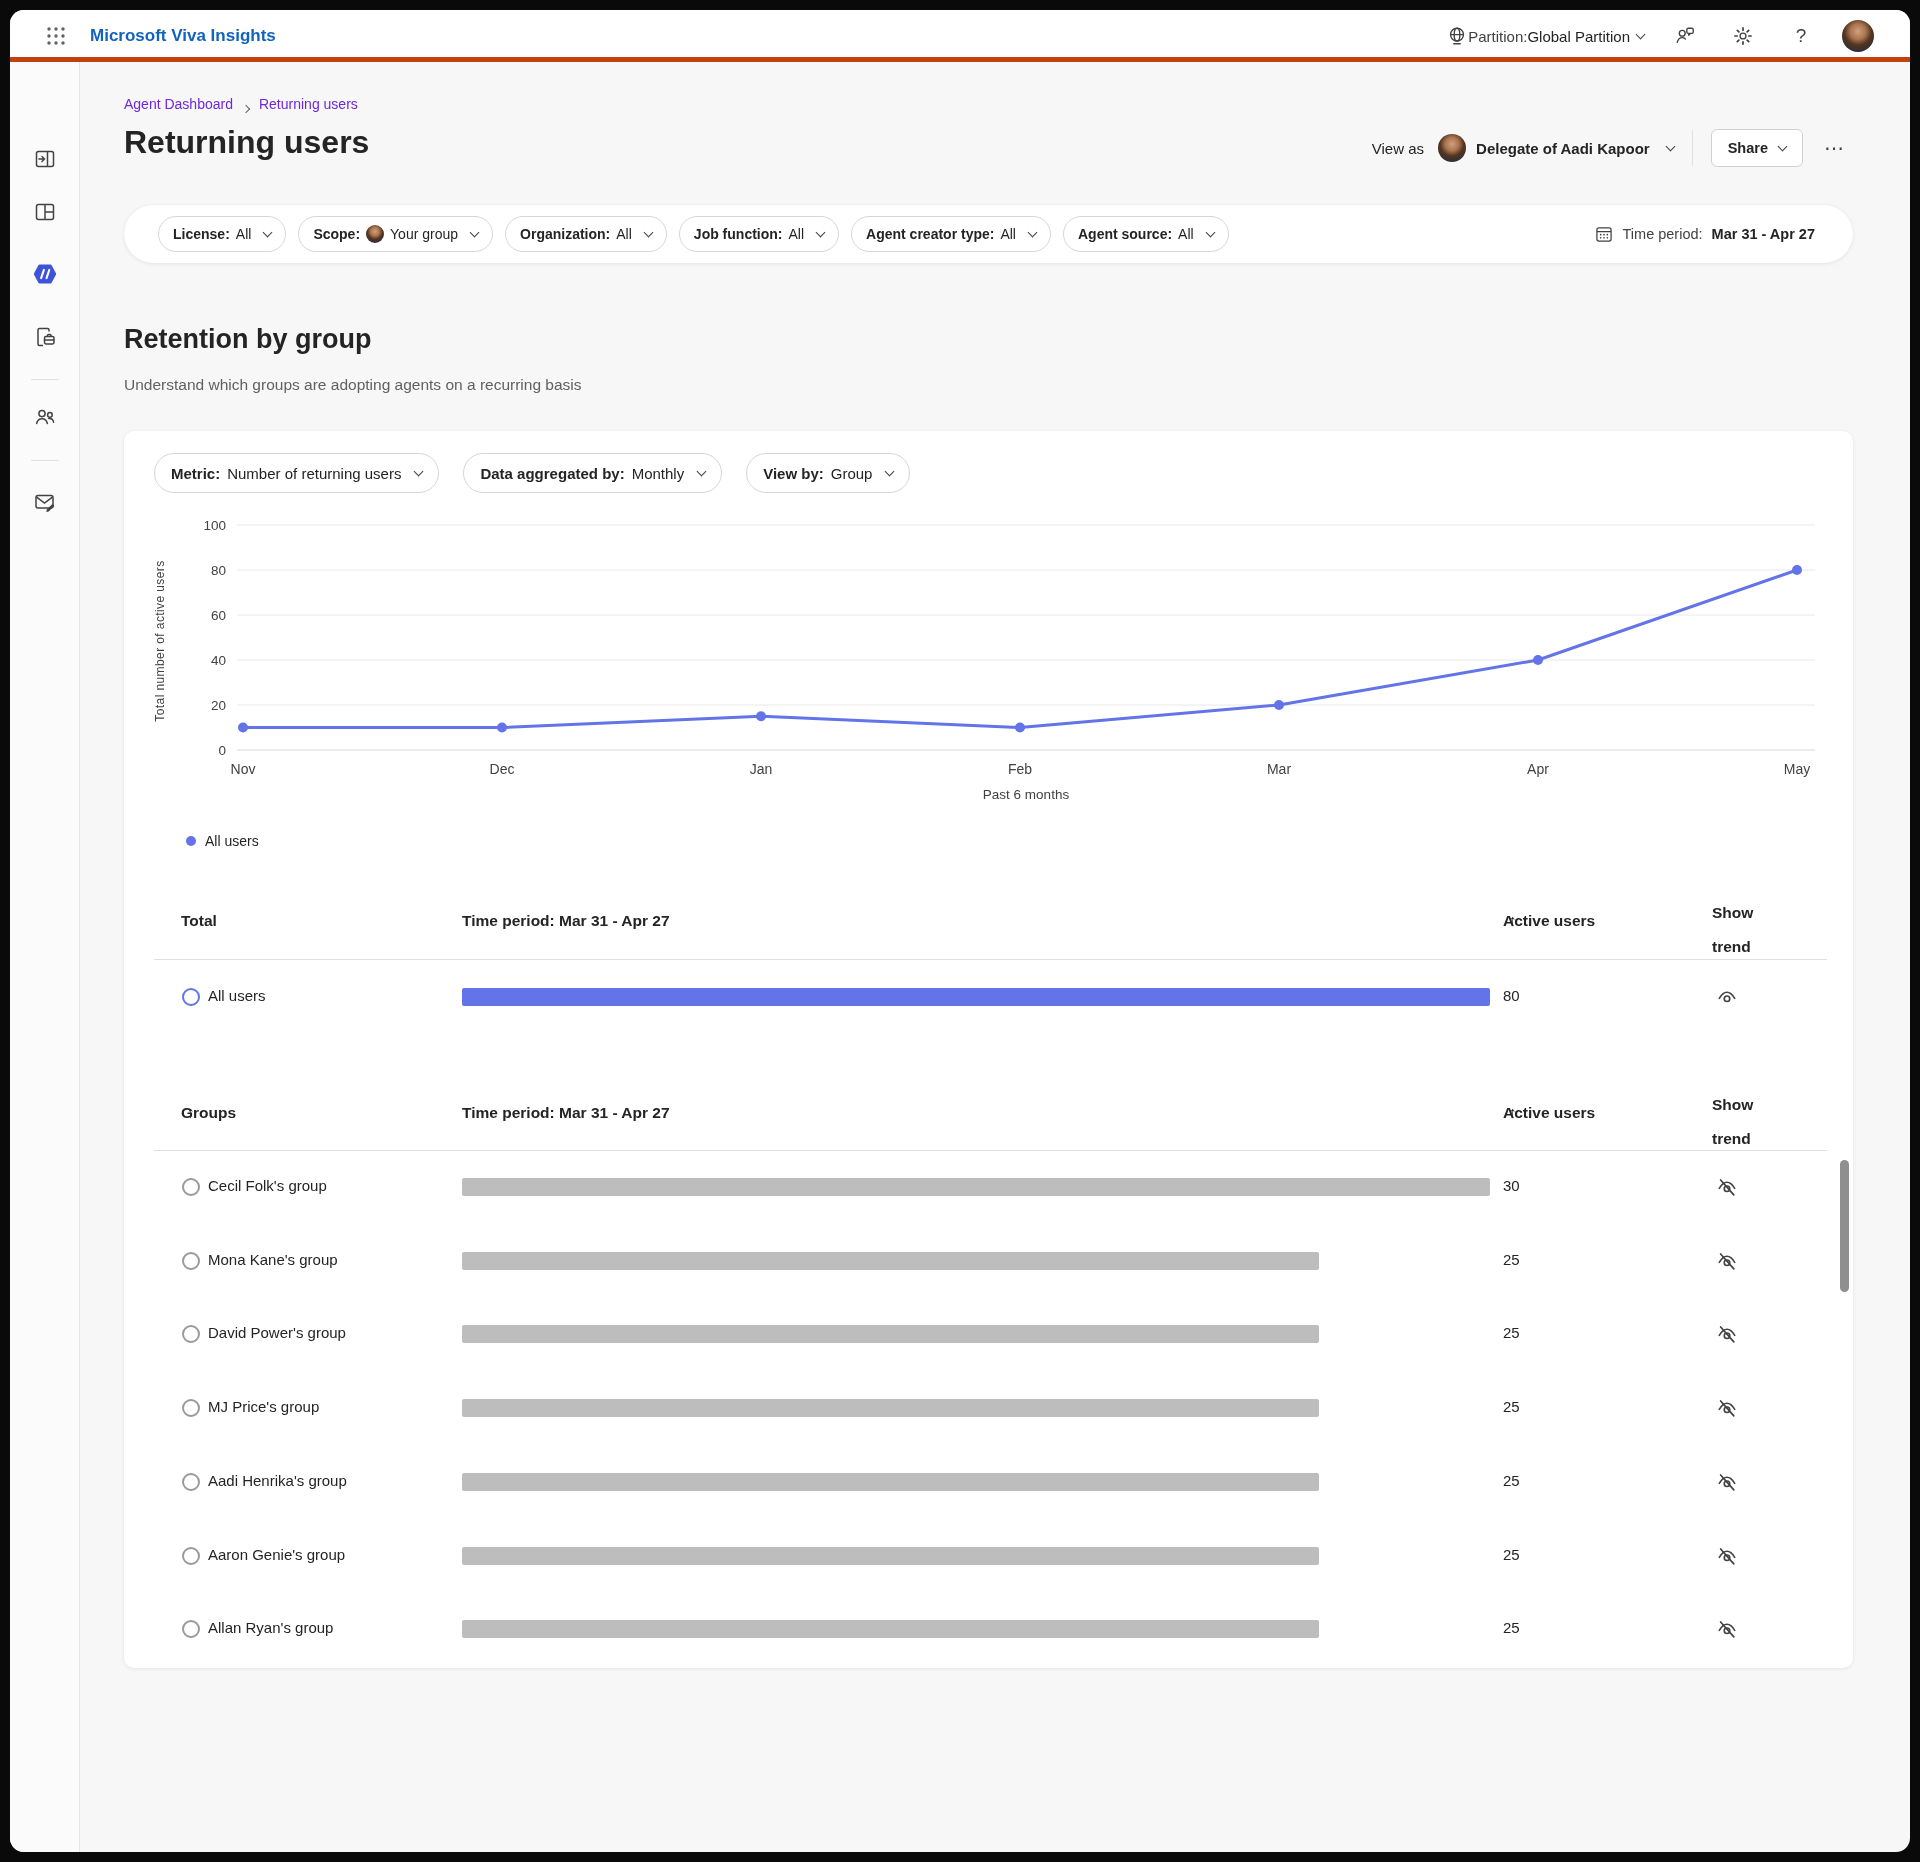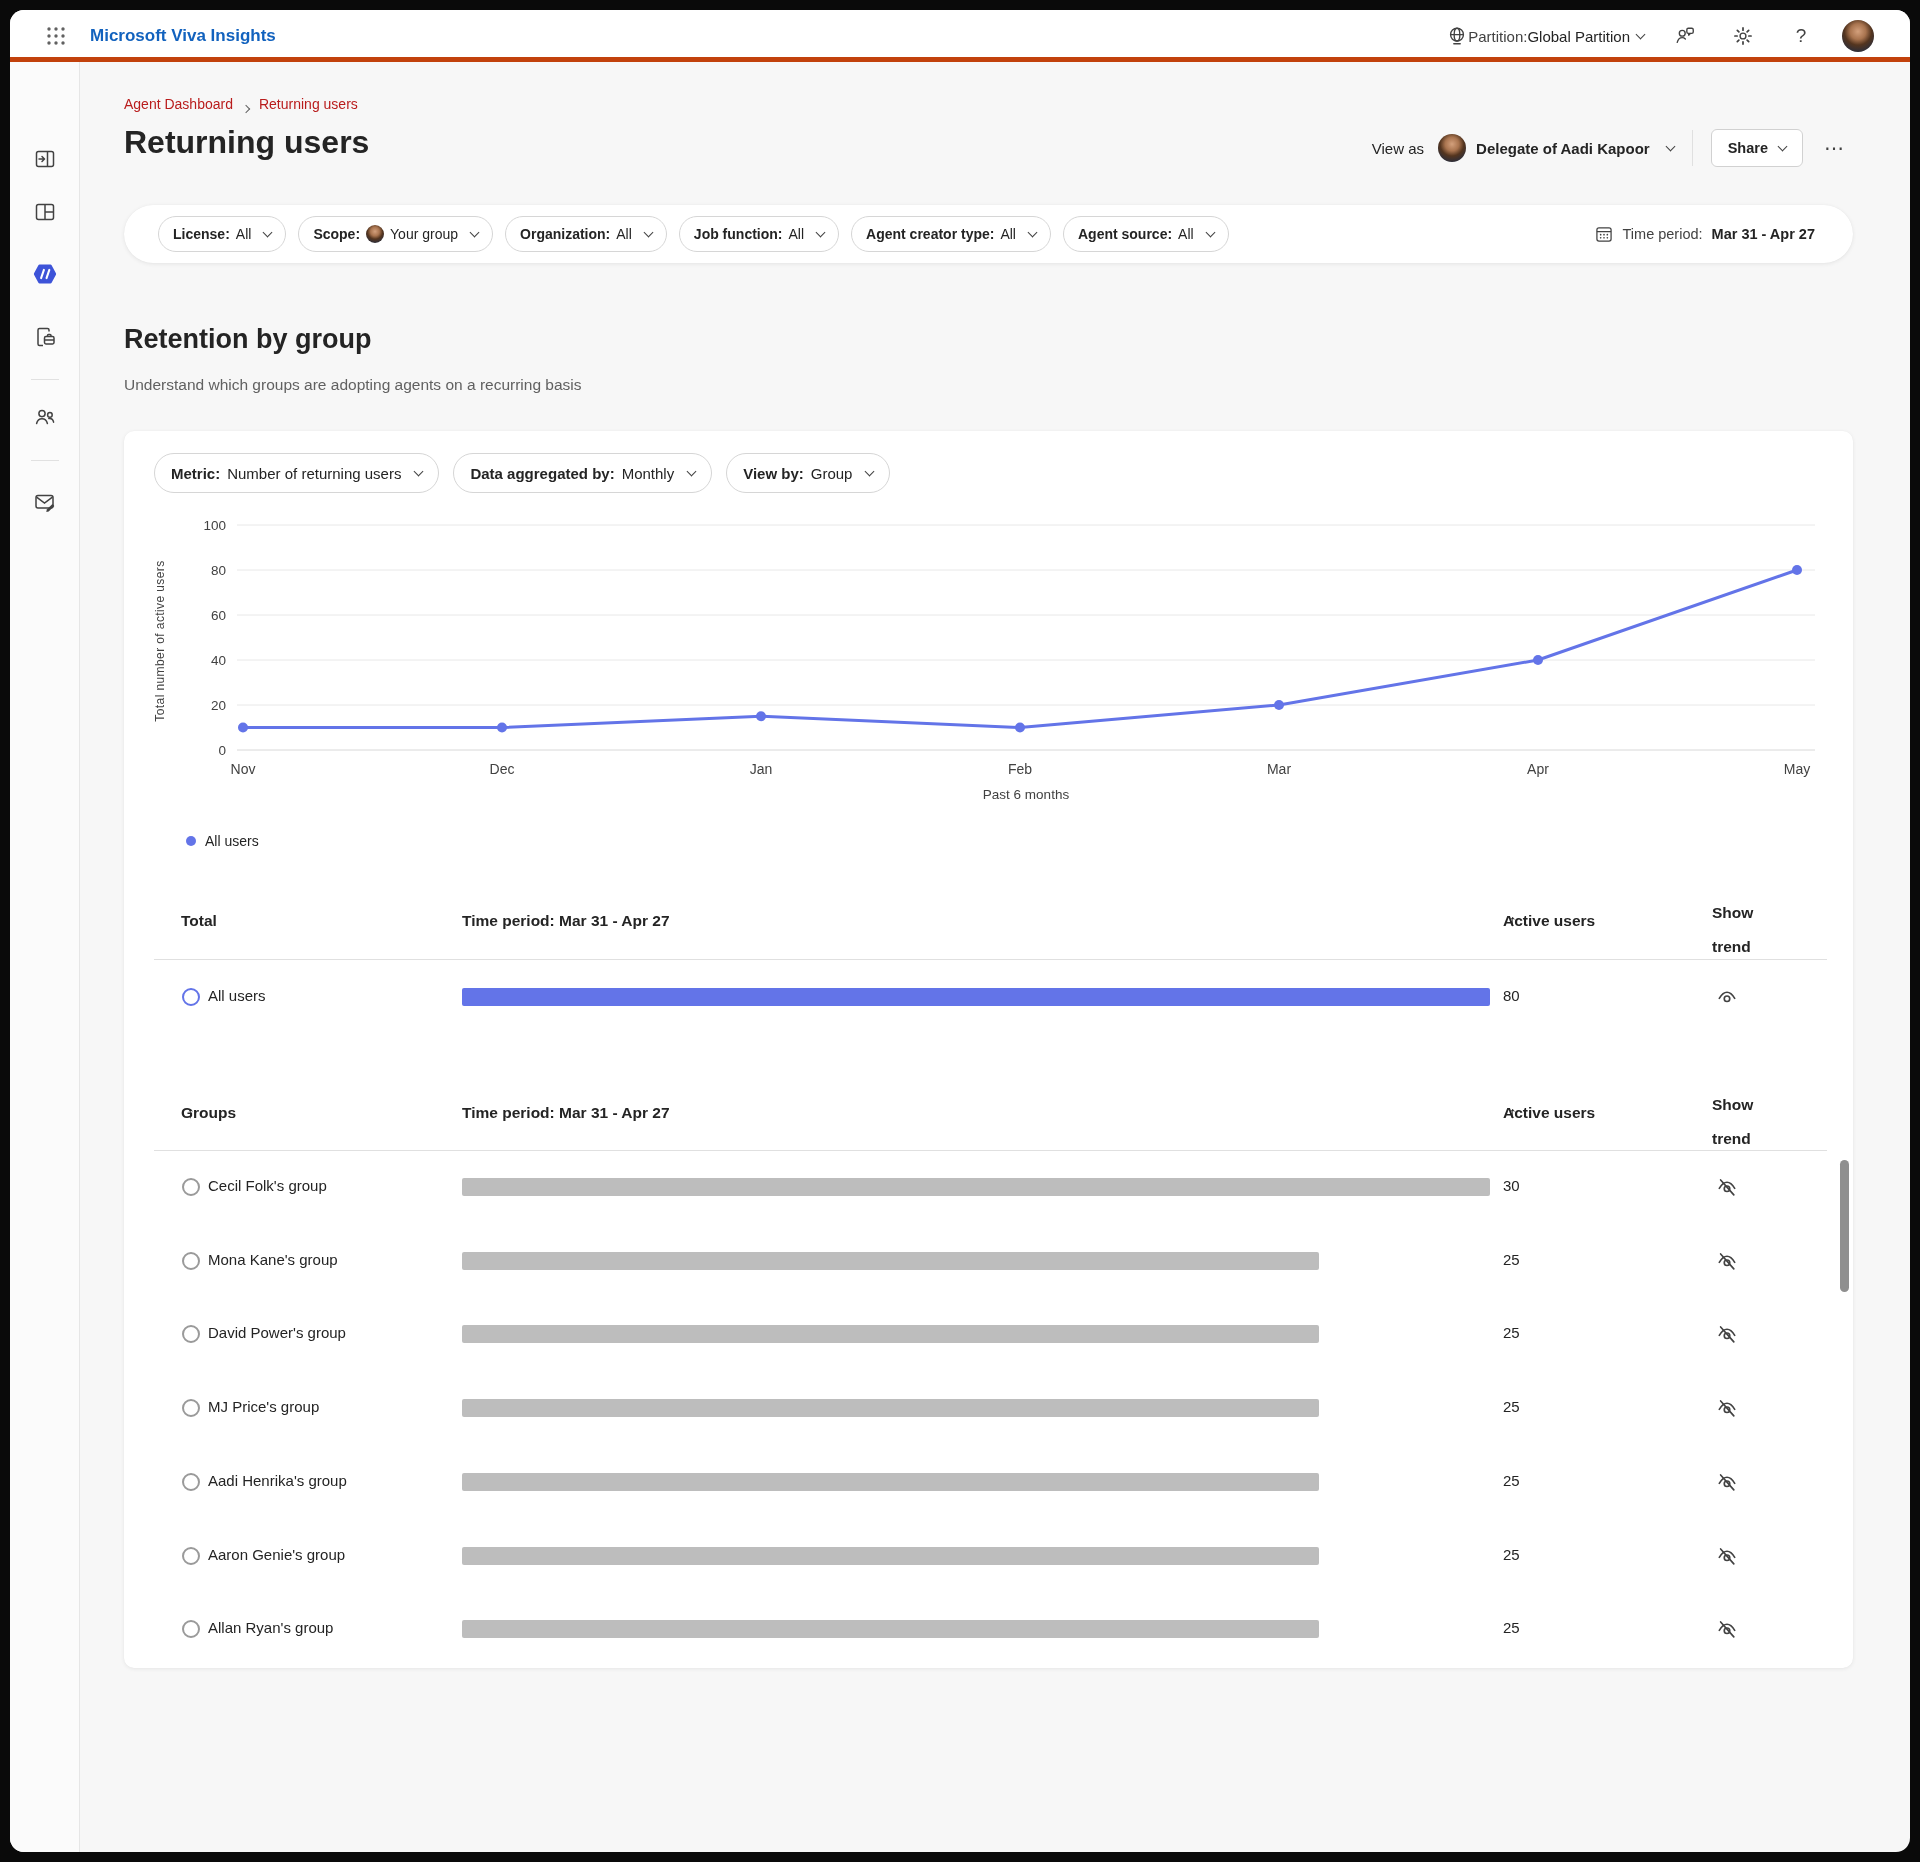--- a/index.html
+++ b/index.html
@@ -17,21 +17,21 @@
   .partition b{font-weight:400;color:#242424;}
   .icon-btn{width:34px;height:34px;display:flex;align-items:center;justify-content:center;border-radius:6px;cursor:pointer;color:#424242;}
   .help-q{font-size:19px;color:#424242;}
   .avatar{border-radius:50%;background:radial-gradient(circle at 50% 36%,#d3a07c 0%,#a9744f 30%,#54351f 52%,#2e2e38 78%,#23232b 100%);}
   .av32{width:32px;height:32px;} .av28{width:28px;height:28px;} .av18{width:18px;height:18px;}
   
   .rail{position:absolute;left:0;top:52px;width:70px;bottom:0;background:#fbfbfb;border-right:1px solid #e6e6e6;}
   .rail-btn{position:absolute;left:15px;width:40px;height:40px;display:flex;align-items:center;justify-content:center;border-radius:6px;cursor:pointer;}
   .rail-div{position:absolute;left:21px;width:28px;height:1px;background:#e1e1e1;}
   
-  .breadcrumb{position:absolute;left:114px;top:86px;display:flex;align-items:flex-end;gap:10px;font-size:14px;color:#b91c1c;}
+  .breadcrumb{position:absolute;left:114px;top:86px;display:flex;align-items:flex-end;gap:10px;font-size:14px;color:#6d28d9;}
   .crumb{cursor:pointer;}
   .chev{display:inline-block;width:7px;height:7px;border-right:1.6px solid #424242;border-bottom:1.6px solid #424242;transform:rotate(45deg);margin-left:7px;position:relative;top:-2px;}
   .chev-r{display:inline-block;width:6px;height:6px;border-right:1.4px solid #616161;border-bottom:1.4px solid #616161;transform:rotate(-45deg);}
   .page-title{position:absolute;left:114px;top:114px;font-size:32px;font-weight:700;color:#242424;}
   .header-right{position:absolute;right:57px;top:118px;height:40px;display:flex;align-items:center;gap:14px;}
   .viewas-label{font-size:15px;color:#242424;}
   .viewas-pick{display:flex;align-items:center;gap:10px;cursor:pointer;}
   .viewas-name{font-size:15px;font-weight:700;color:#242424;}
   .vdiv{width:1px;height:36px;background:#e0e0e0;margin:0 4px;}
   .share-btn{height:37px;padding:18px 16px;background:#fff;border:1px solid #d1d1d1;border-radius:6px;
@@ -45,21 +45,21 @@
     padding:0 14px;font-size:14px;color:#242424;cursor:pointer;gap:6px;}
   .fp-label{font-weight:700;}
   .time-chip{display:flex;align-items:center;gap:9px;font-size:14.5px;color:#424242;cursor:pointer;}
   .time-chip b{color:#242424;font-weight:700;}
   
   .section-title{position:absolute;left:114px;top:314px;font-size:27px;font-weight:700;color:#242424;}
   .section-sub{position:absolute;left:114px;top:366px;font-size:15.5px;color:#616161;}
   
   .card{position:absolute;left:114px;right:57px;top:421px;height:1237px;background:#fff;border-radius:10px;
     box-shadow:0 1px 4px rgba(0,0,0,.07),0 0 1px rgba(0,0,0,.05);}
-  .controls{position:absolute;left:30px;top:22px;display:flex;gap:14px;}
+  .controls{position:absolute;left:30px;top:22px;display:flex;gap:24px;}
   .cpill{height:40px;border:1px solid #d6d6d6;border-radius:20px;background:#fff;display:flex;align-items:center;
     padding:0 16px;font-size:15px;color:#242424;cursor:pointer;gap:7px;}
   .cp-label{font-weight:700;}
   .chart-area{position:absolute;left:0;top:80px;width:1729px;height:305px;}
   .legend{position:absolute;left:62px;top:402px;display:flex;align-items:center;gap:9px;font-size:14px;color:#242424;}
   .legend-dot{width:10px;height:10px;border-radius:50%;background:var(--accent,#6374E8);}
   
   .tbl-head{position:absolute;left:0;right:0;height:32px;}
   .tbl-head span{position:absolute;font-size:15.5px;font-weight:700;color:#242424;white-space:nowrap;}
   .h-name{left:57px;top:4px;cursor:pointer;}

